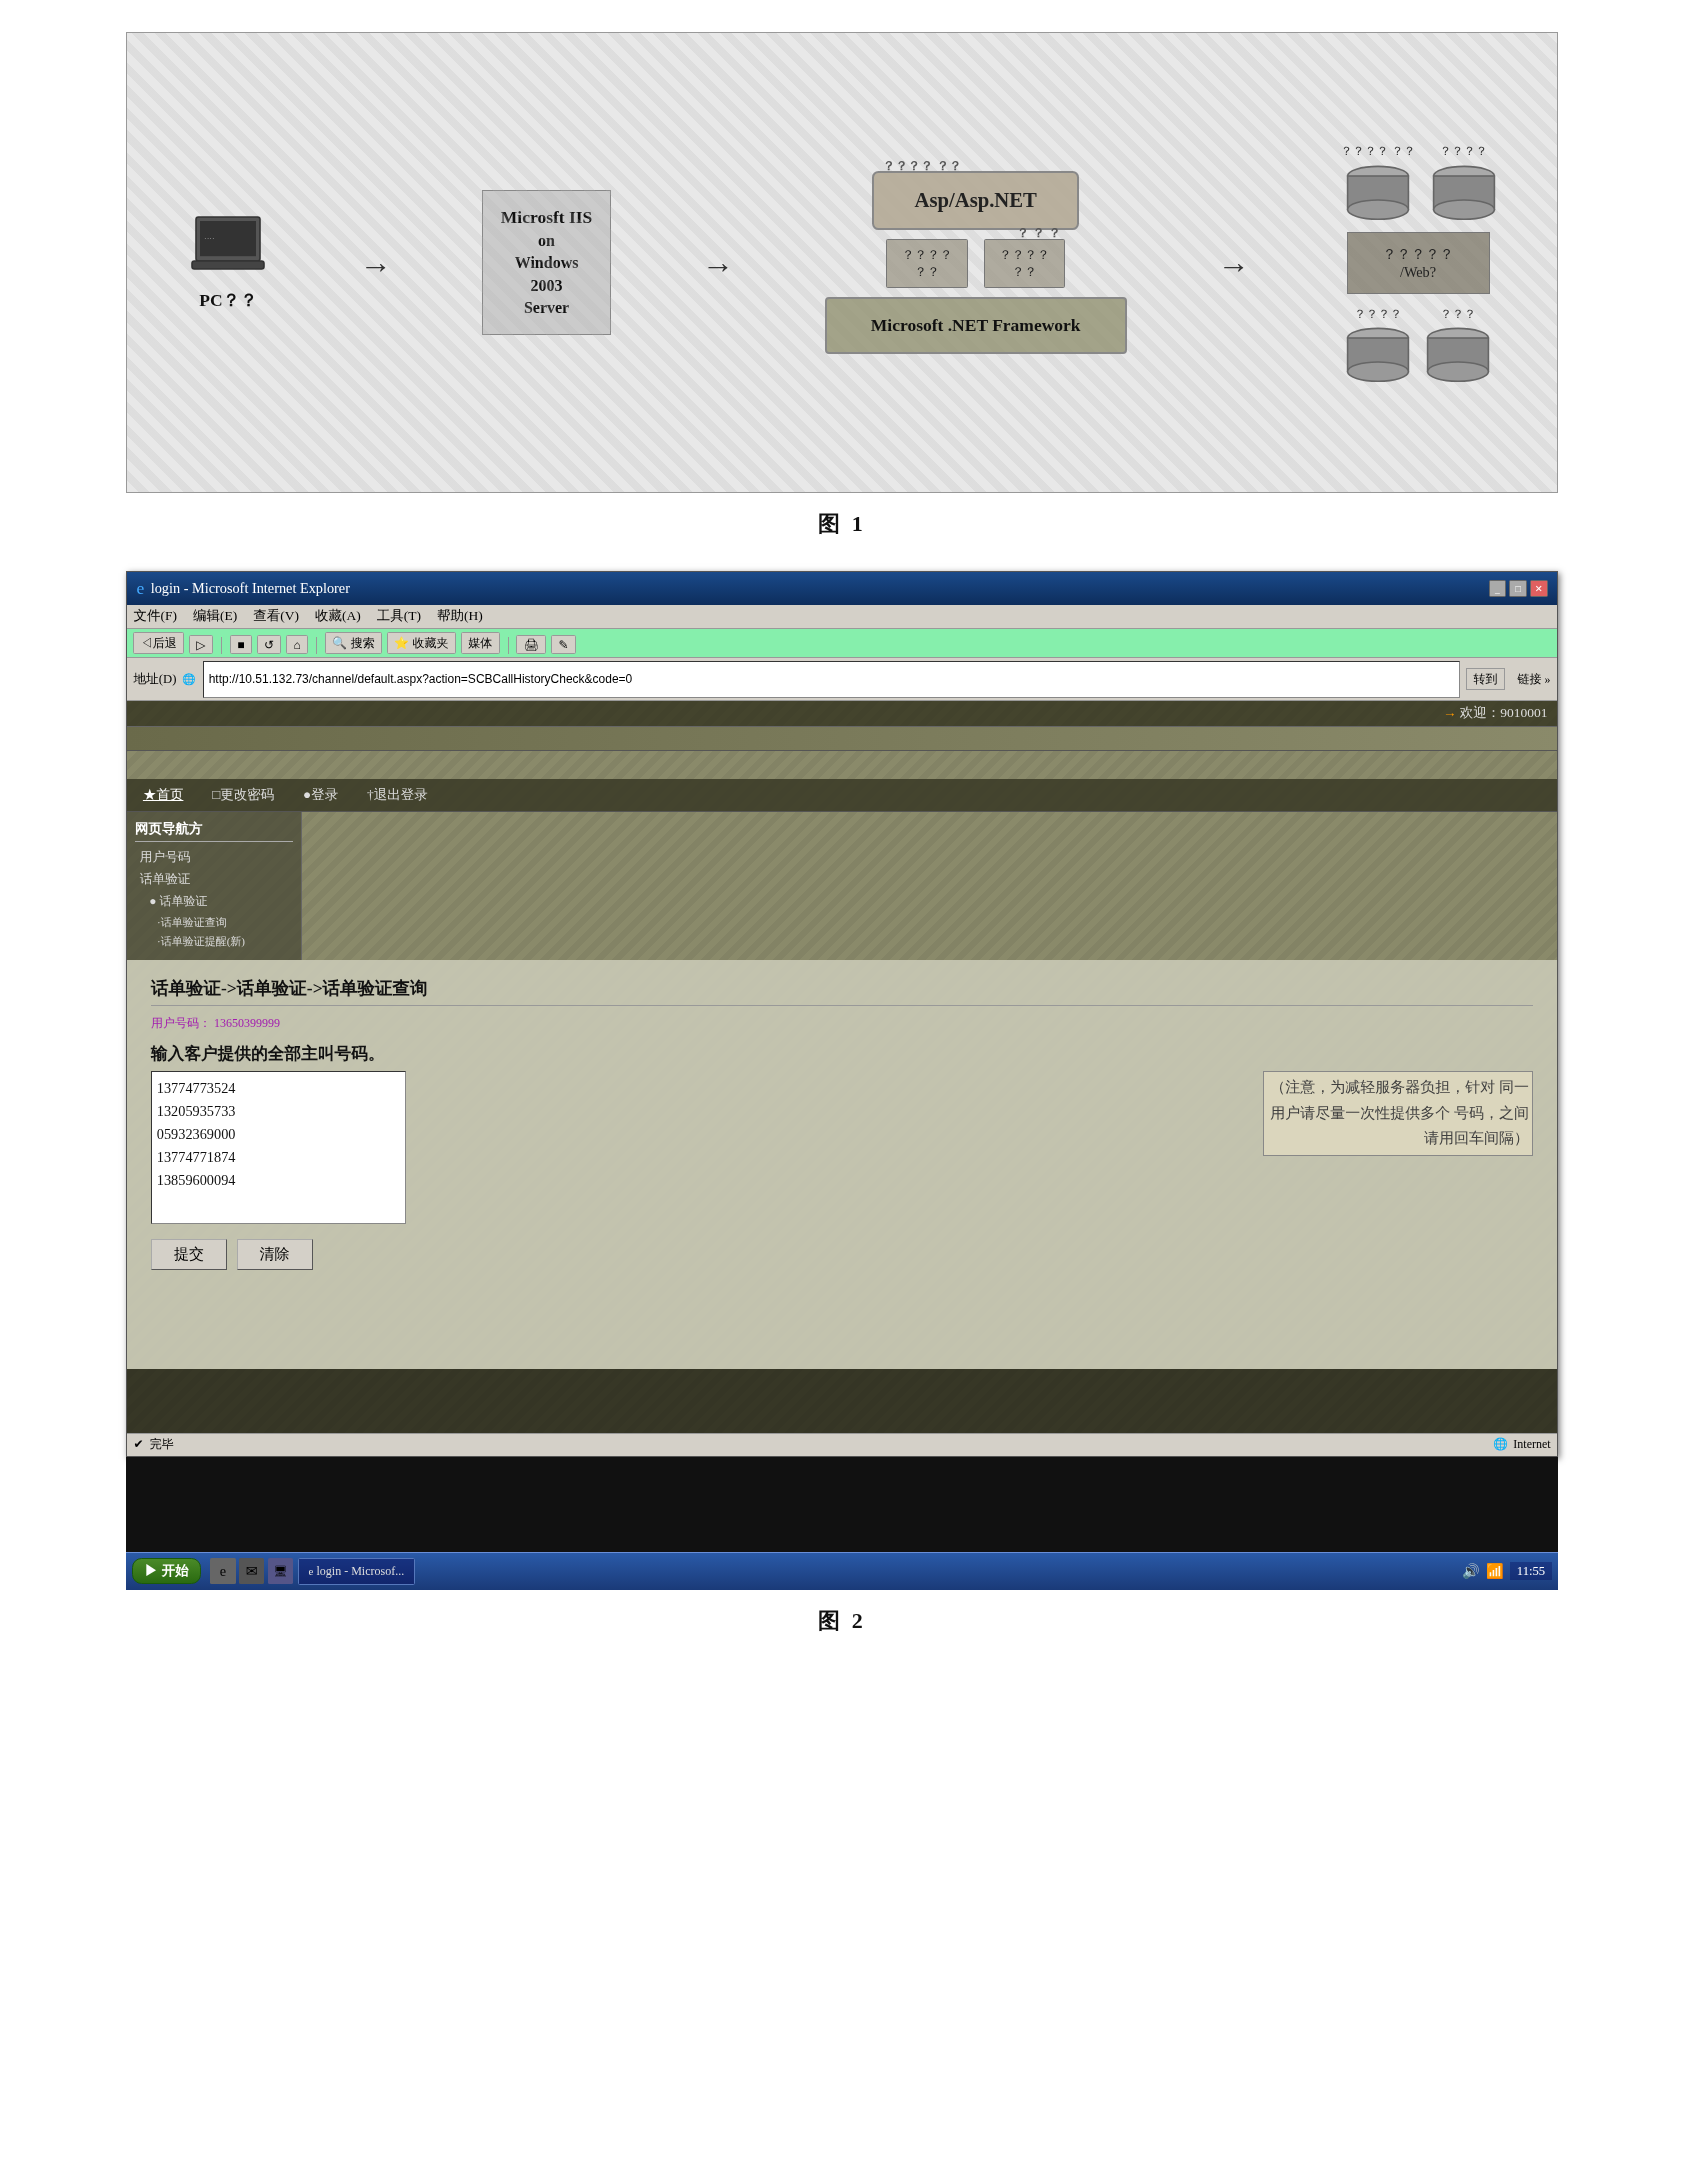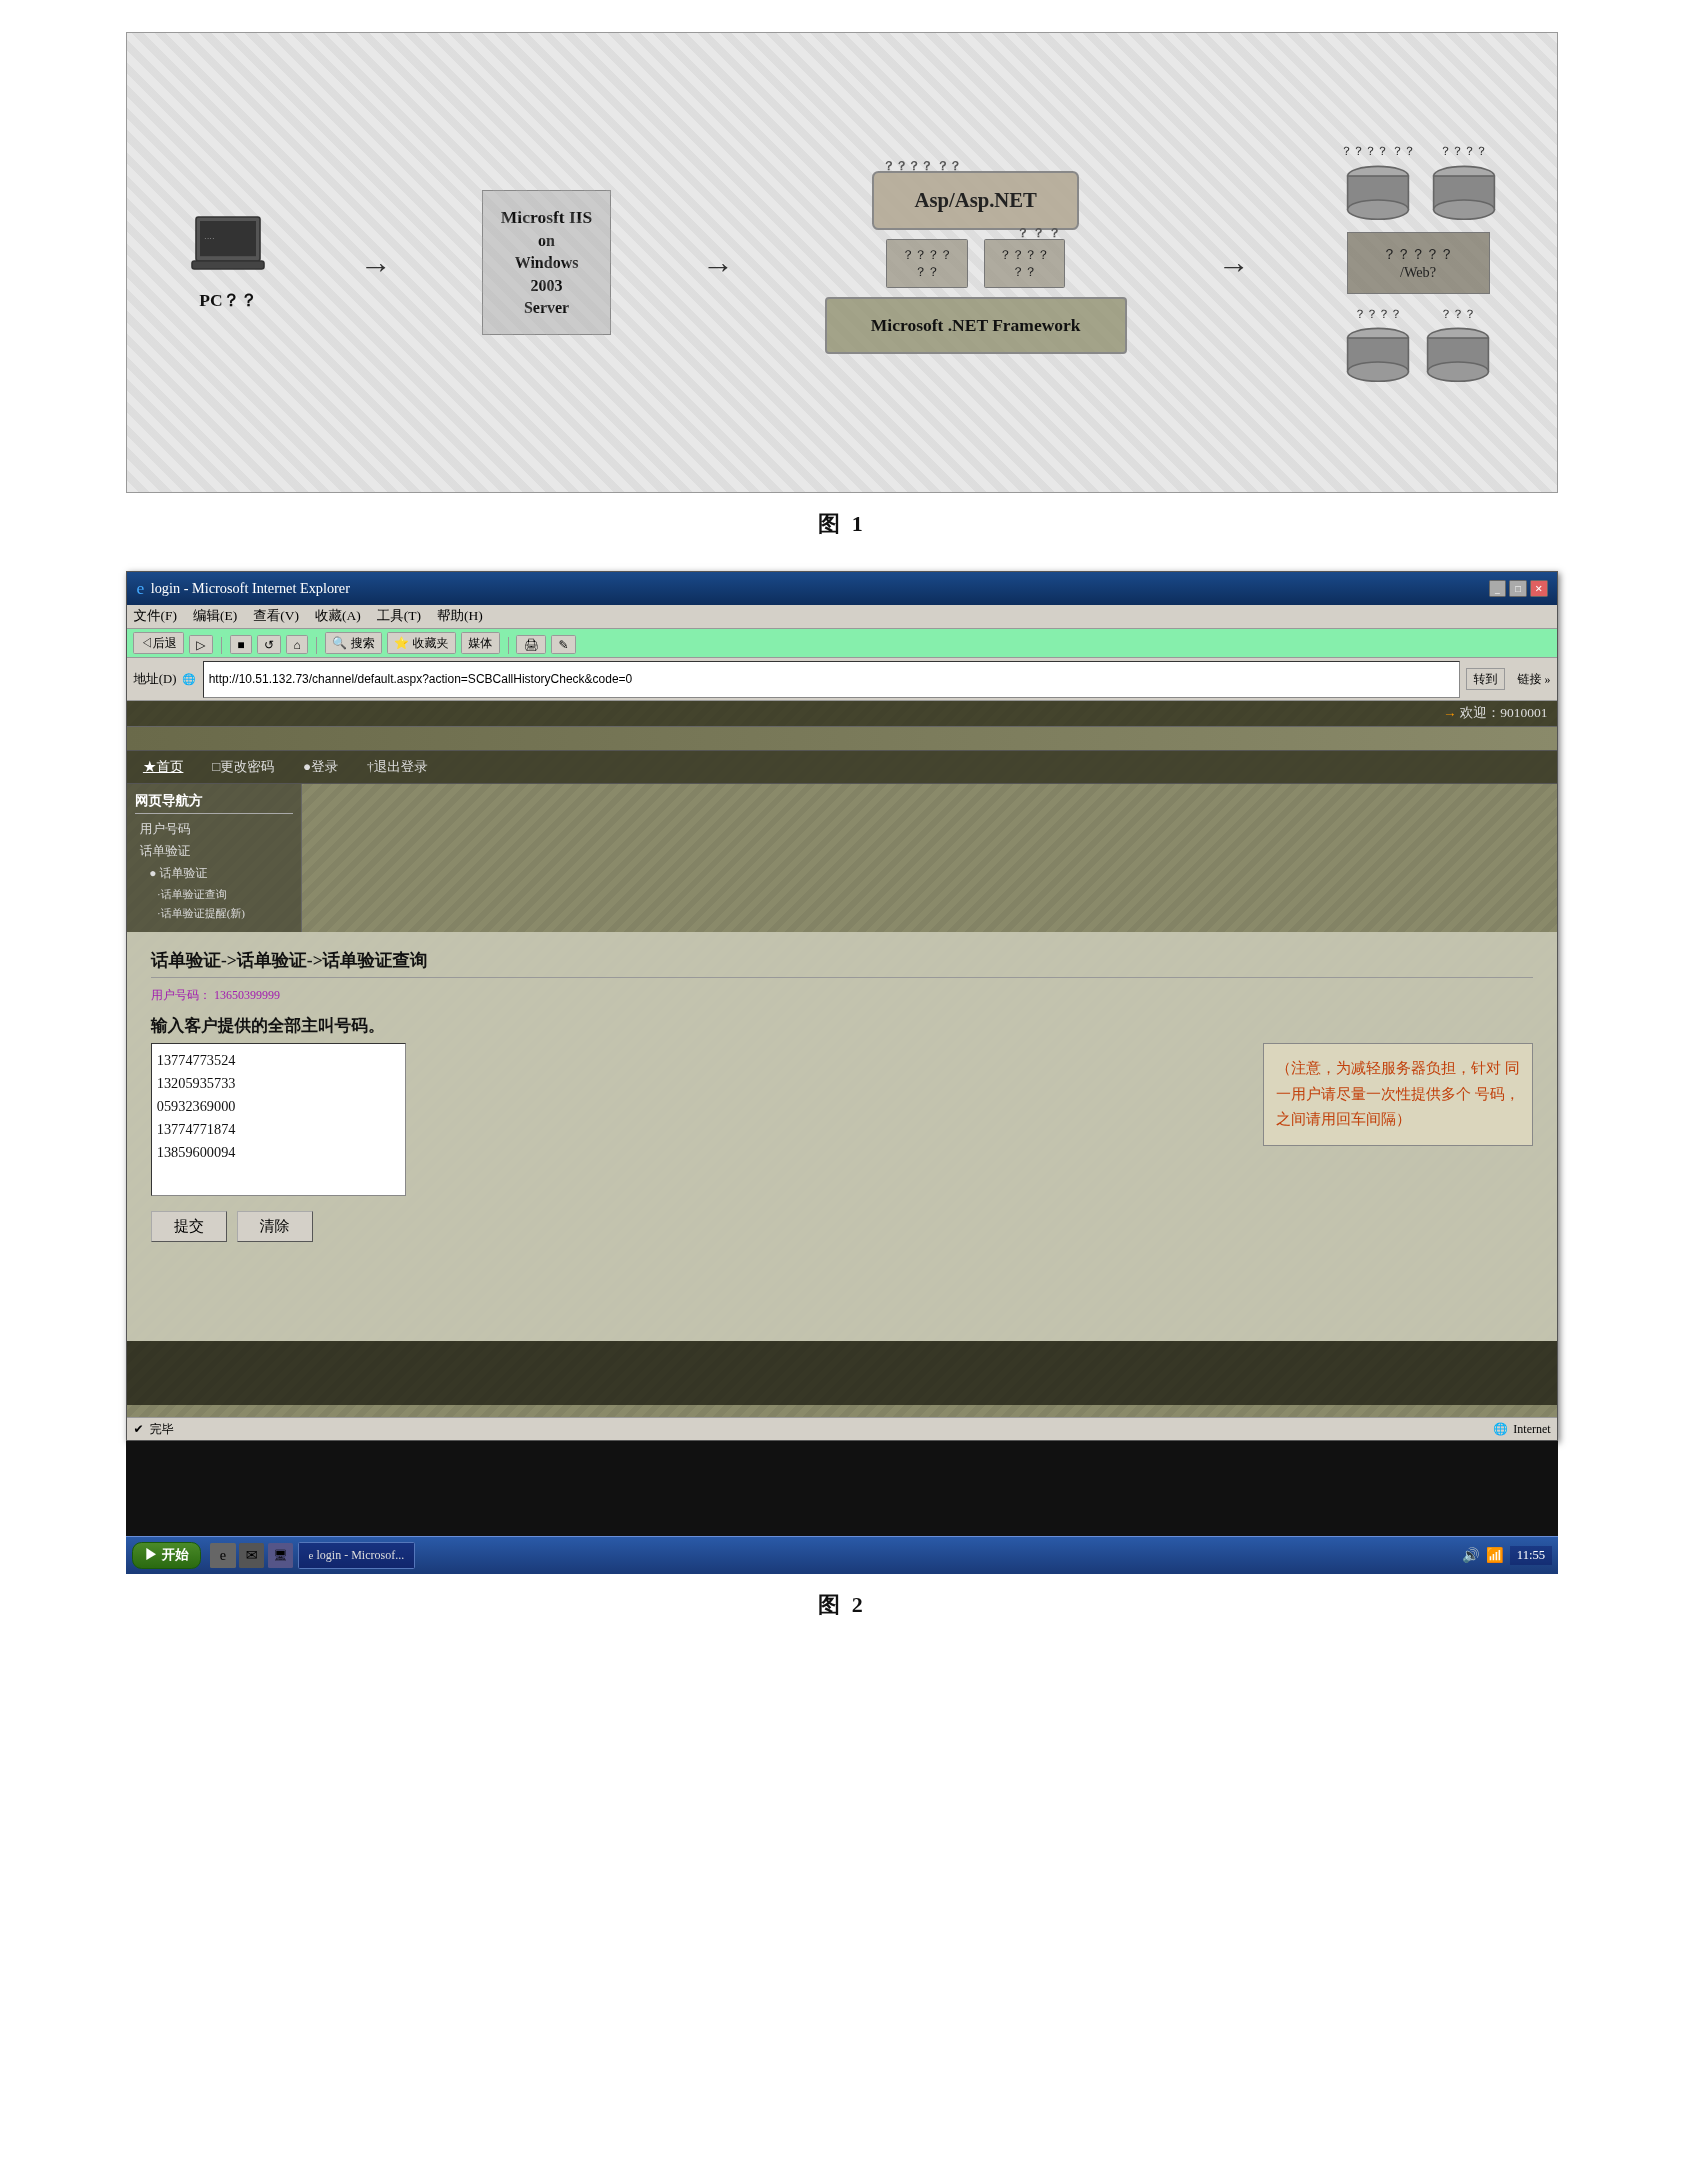--- a/index.html
+++ b/index.html
@@ -270,20 +270,21 @@
       z-index: 1;
     }
 
     .top-nav-bar {
       background: rgba(60,60,40,0.9);
       padding: 4.8px 9.5px;
       display: flex;
       gap: 16px;
       align-items: center;
       border-bottom: 1.6px solid #555;
+      margin-top: 28px;
     }
 
     .nav-item {
       color: #ddd;
       font-size: 13.5px;
       cursor: pointer;
       padding: 2.4px 6.4px;
     }
     .nav-item.active {
       color: #fff;
@@ -377,24 +378,25 @@
       font-family: SimSun, serif;
       color: #111;
       resize: none;
       line-height: 1.6;
     }
 
     .note-box {
       width: 270px;
       background: rgba(220,215,190,0.95);
       border: 0.8px solid #888;
-      padding: 12px;
+      padding: 3px;
       font-size: 15px;
-      color: #c2410c;
+      color: #404040;
       line-height: 1.7;
+      text-align: right;
     }
 
     .btn-row {
       display: flex;
       gap: 9.5px;
       margin-top: 11px;
     }
 
     .form-btn {
       background: #d4d0c8;

